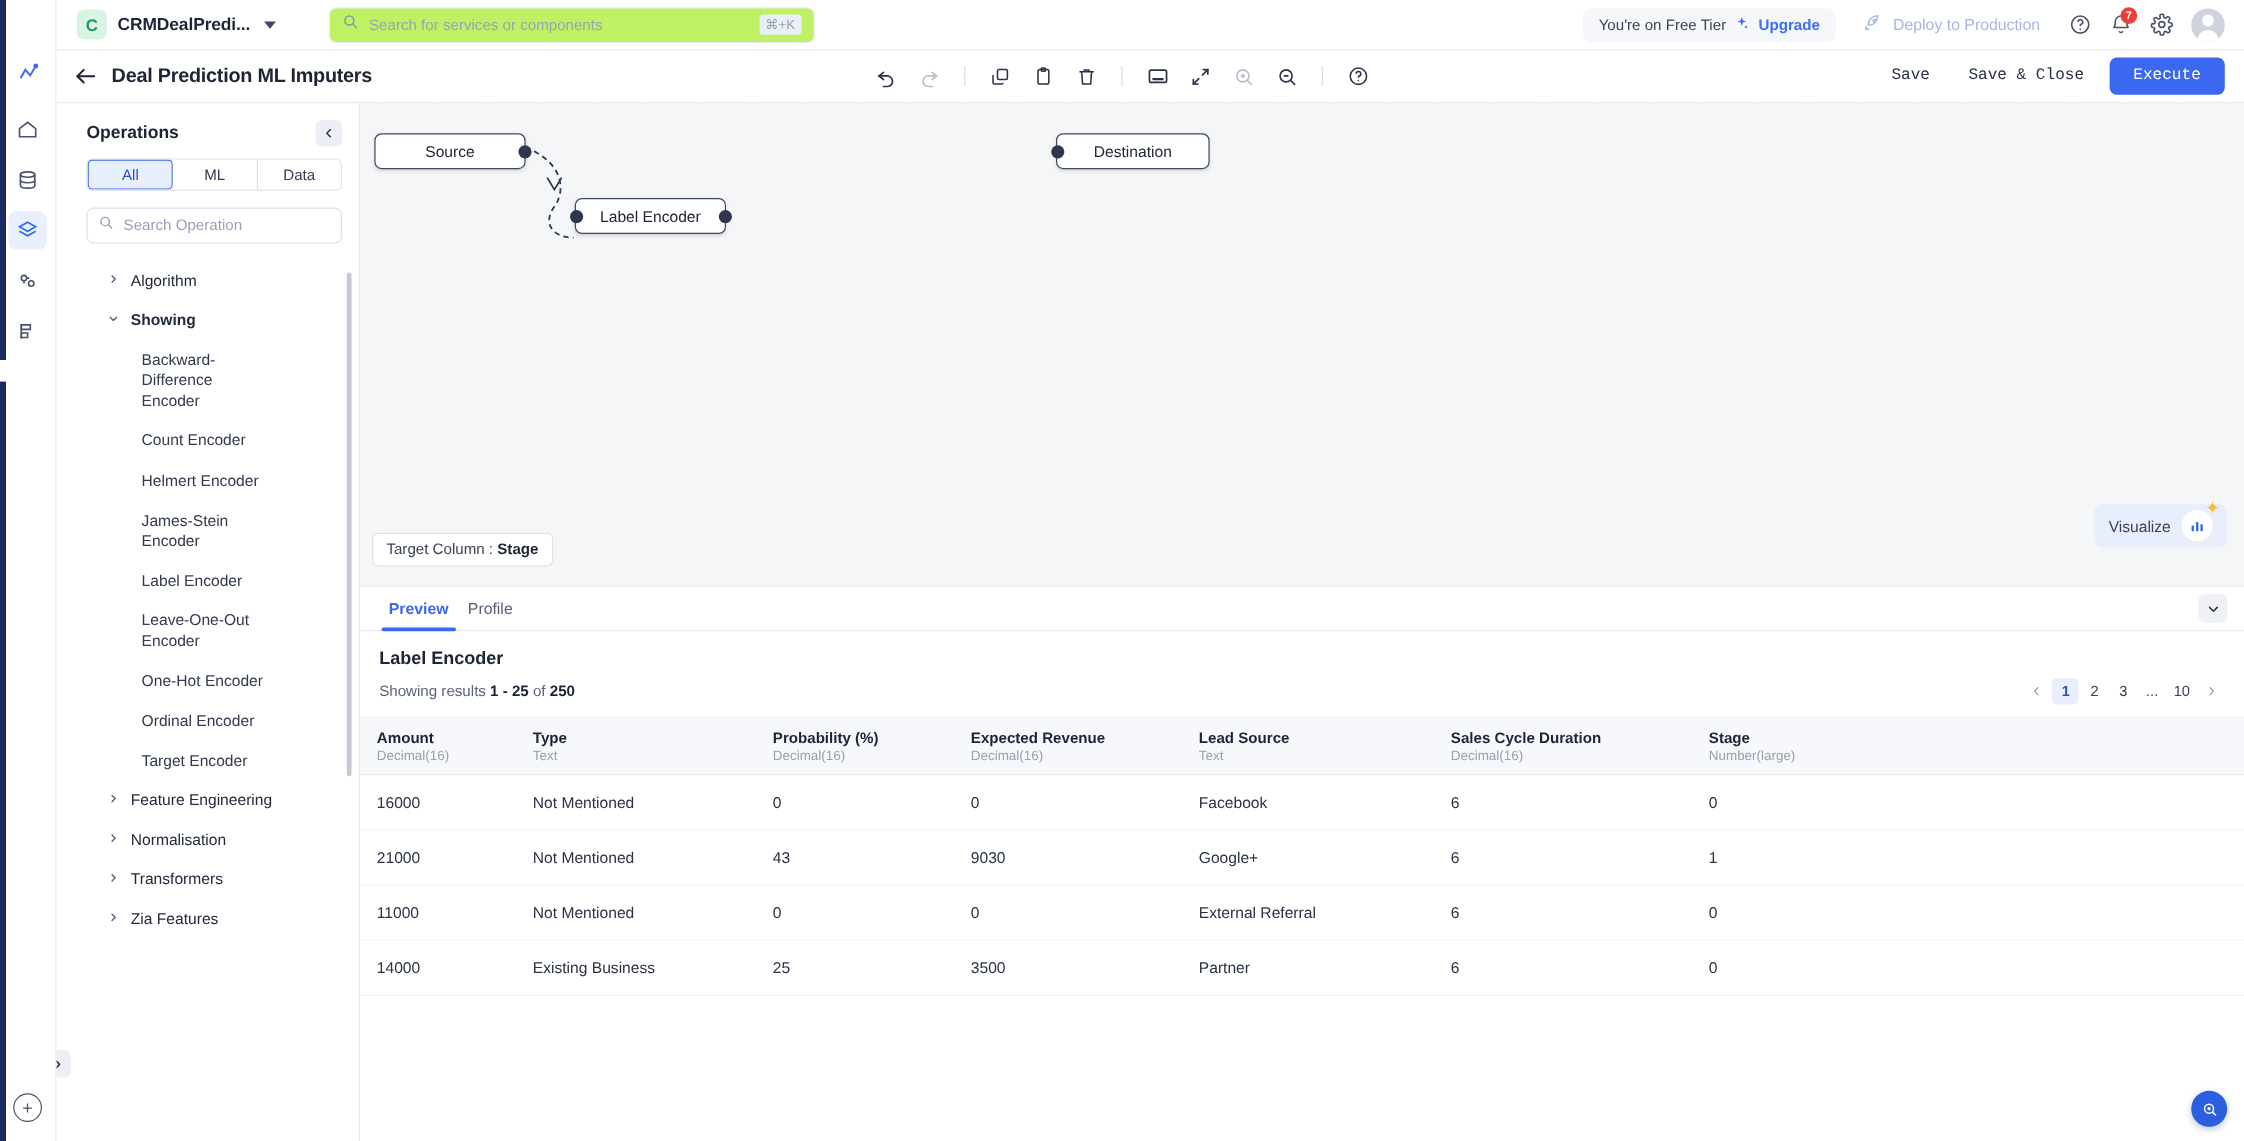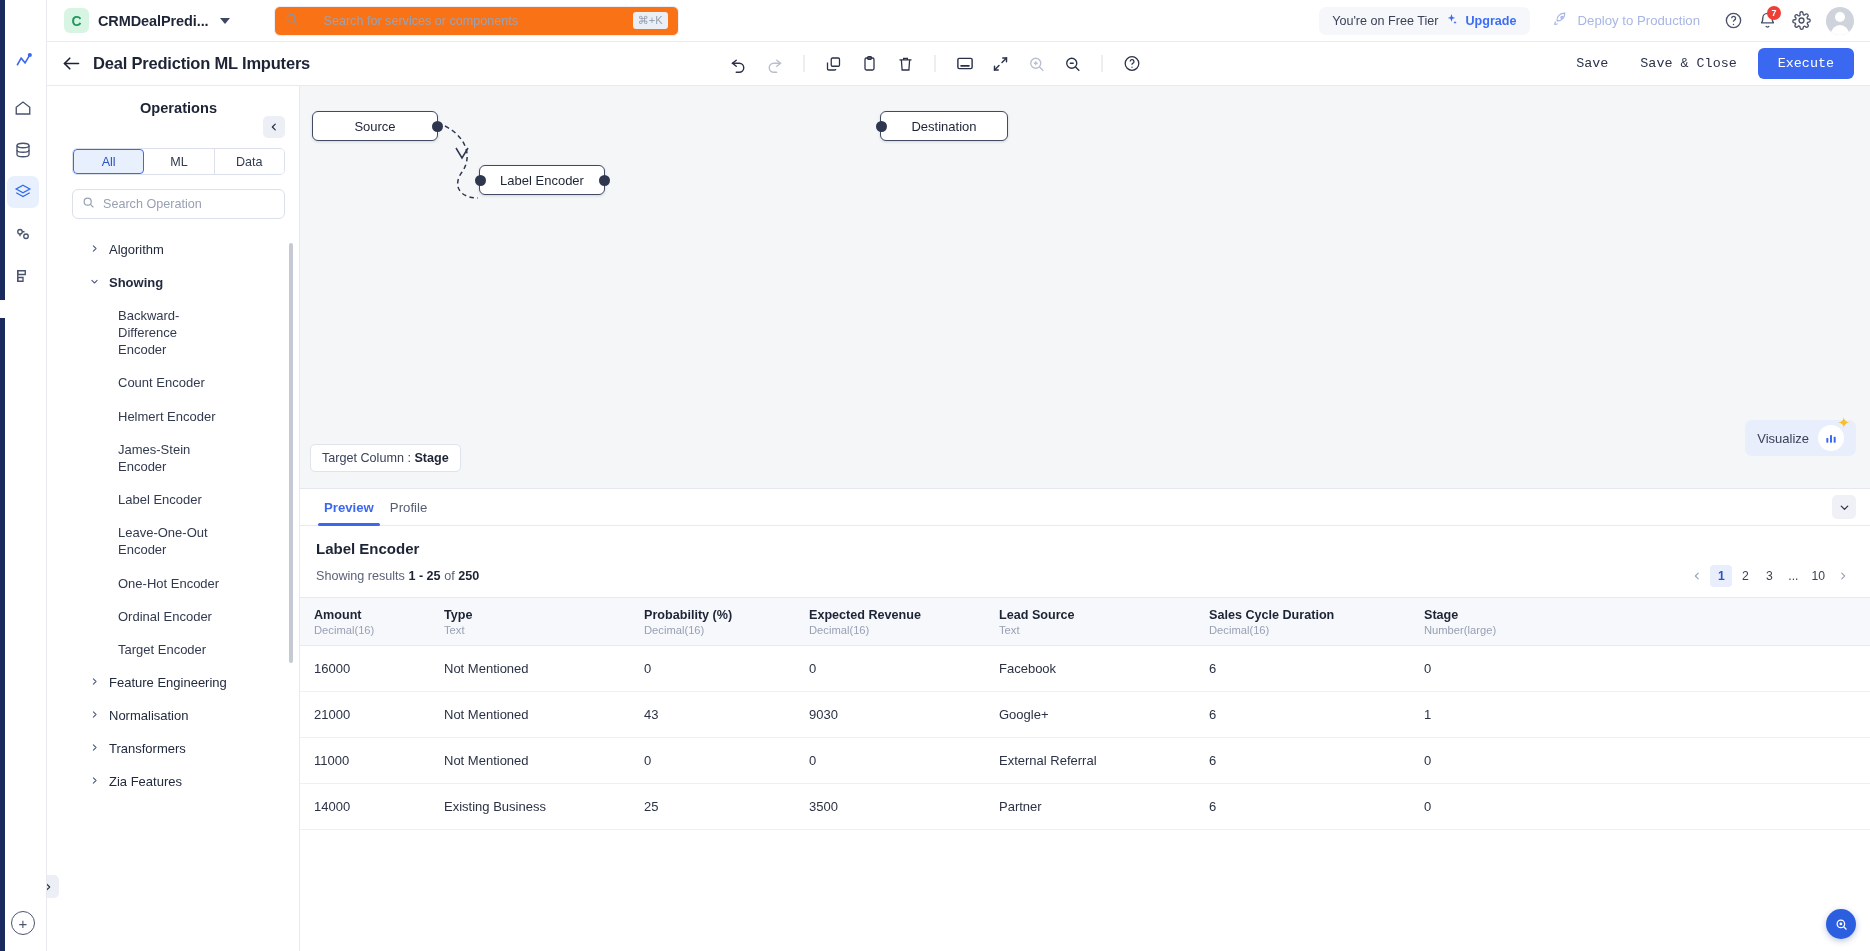--- a/index.html
+++ b/index.html
@@ -26,22 +26,22 @@
     width: 25px; height: 25px; border-radius: 6px;
     background: #d8f5e3; color: #1d9a5c;
     display: flex; align-items: center; justify-content: center;
     font-size: 14px; font-weight: 600;
   }
   .proj-name { font-size: 14.5px; font-weight: 600; color: #1e2538; letter-spacing: -.1px; }
   .caret-dn { width: 0; height: 0; border-left: 5px solid transparent; border-right: 5px solid transparent; border-top: 6px solid #3e4761; margin-left: 2px; }
 
   .search-wrap {
     margin-left: 38px; width: 405px; height: 30px;
-    background: #f97316; border: 1px solid #eceff5; border-radius: 6px;
-    display: flex; align-items: center; gap: 25px; padding: 0 10px;
+    background: #bef264; border: 1px solid #eceff5; border-radius: 6px;
+    display: flex; align-items: center; gap: 9px; padding: 0 10px;
   }
   .search-wrap input {
     border: 0; outline: 0; background: transparent; flex: 1;
     font-family: inherit; font-size: 12.6px; color: #2b3245;
   }
   .search-wrap input::placeholder { color: #9aa2b4; }
   .kbd { font-size: 11px; color: #98a0b3; background: #eaeef5; border-radius: 3px; padding: 2px 5px; }
 
   .top-right { margin-left: auto; display: flex; align-items: center; gap: 0; padding-right: 16px; justify-content: space-between; }
   .tier-pill {
@@ -94,21 +94,21 @@
   
   .body { flex: 1; display: flex; position: relative; min-height: 0; }
 
   
   .ops {
     width: 300px; flex: 0 0 300px; background: #fff;
     border-right: 1px solid #e8eaf0;
     padding: 0 0 0 58px; position: relative;
     display: flex; flex-direction: column; min-height: 0;
   }
-  .ops-head { display: flex; align-items: center; padding: 14px 14px 10px 14px; flex-direction: column; }
+  .ops-head { display: flex; align-items: center; padding: 14px 14px 10px 14px; }
   .ops-title { font-size: 14.6px; font-weight: 700; color: #1d2436; }
   .collapse-btn { margin-left: auto; width: 22px; height: 22px; border-radius: 5px; background: #eceff5; display: flex; align-items: center; justify-content: center; cursor: pointer; color: #2b3245; font-size: 12px; }
   .seg { display: flex; margin: 0 14px 14px 14px; border: 1px solid #dbe0ea; border-radius: 5px; overflow: hidden; height: 27px; }
   .seg > div { flex: 1; display: flex; align-items: center; justify-content: center; font-size: 12.6px; color: #333b50; cursor: pointer; border-right: 1px solid #dbe0ea; background: #fff; }
   .seg > div:last-child { border-right: 0; }
   .seg > div.on { background: #e8f0fe; color: #2a53c4; border: 1.5px solid #3b68f0; border-radius: 4px; }
   .op-search { margin: 0 14px 14px 14px; height: 30px; border: 1px solid #dbe0ea; border-radius: 6px; display: flex; align-items: center; gap: 8px; padding: 0 9px; }
   .op-search input { border: 0; outline: 0; flex: 1; font-family: inherit; font-size: 12.6px; color: #2b3245; background: transparent; }
   .op-search input::placeholder { color: #98a0b3; }
 

